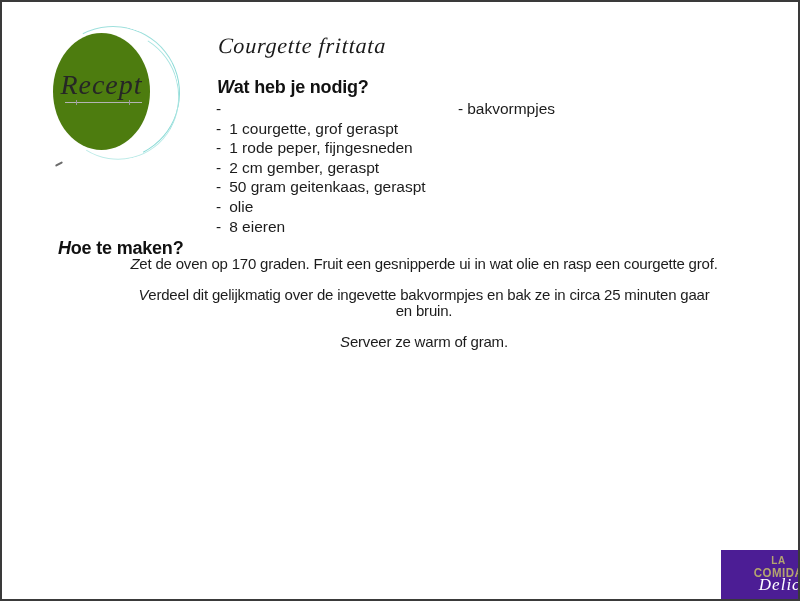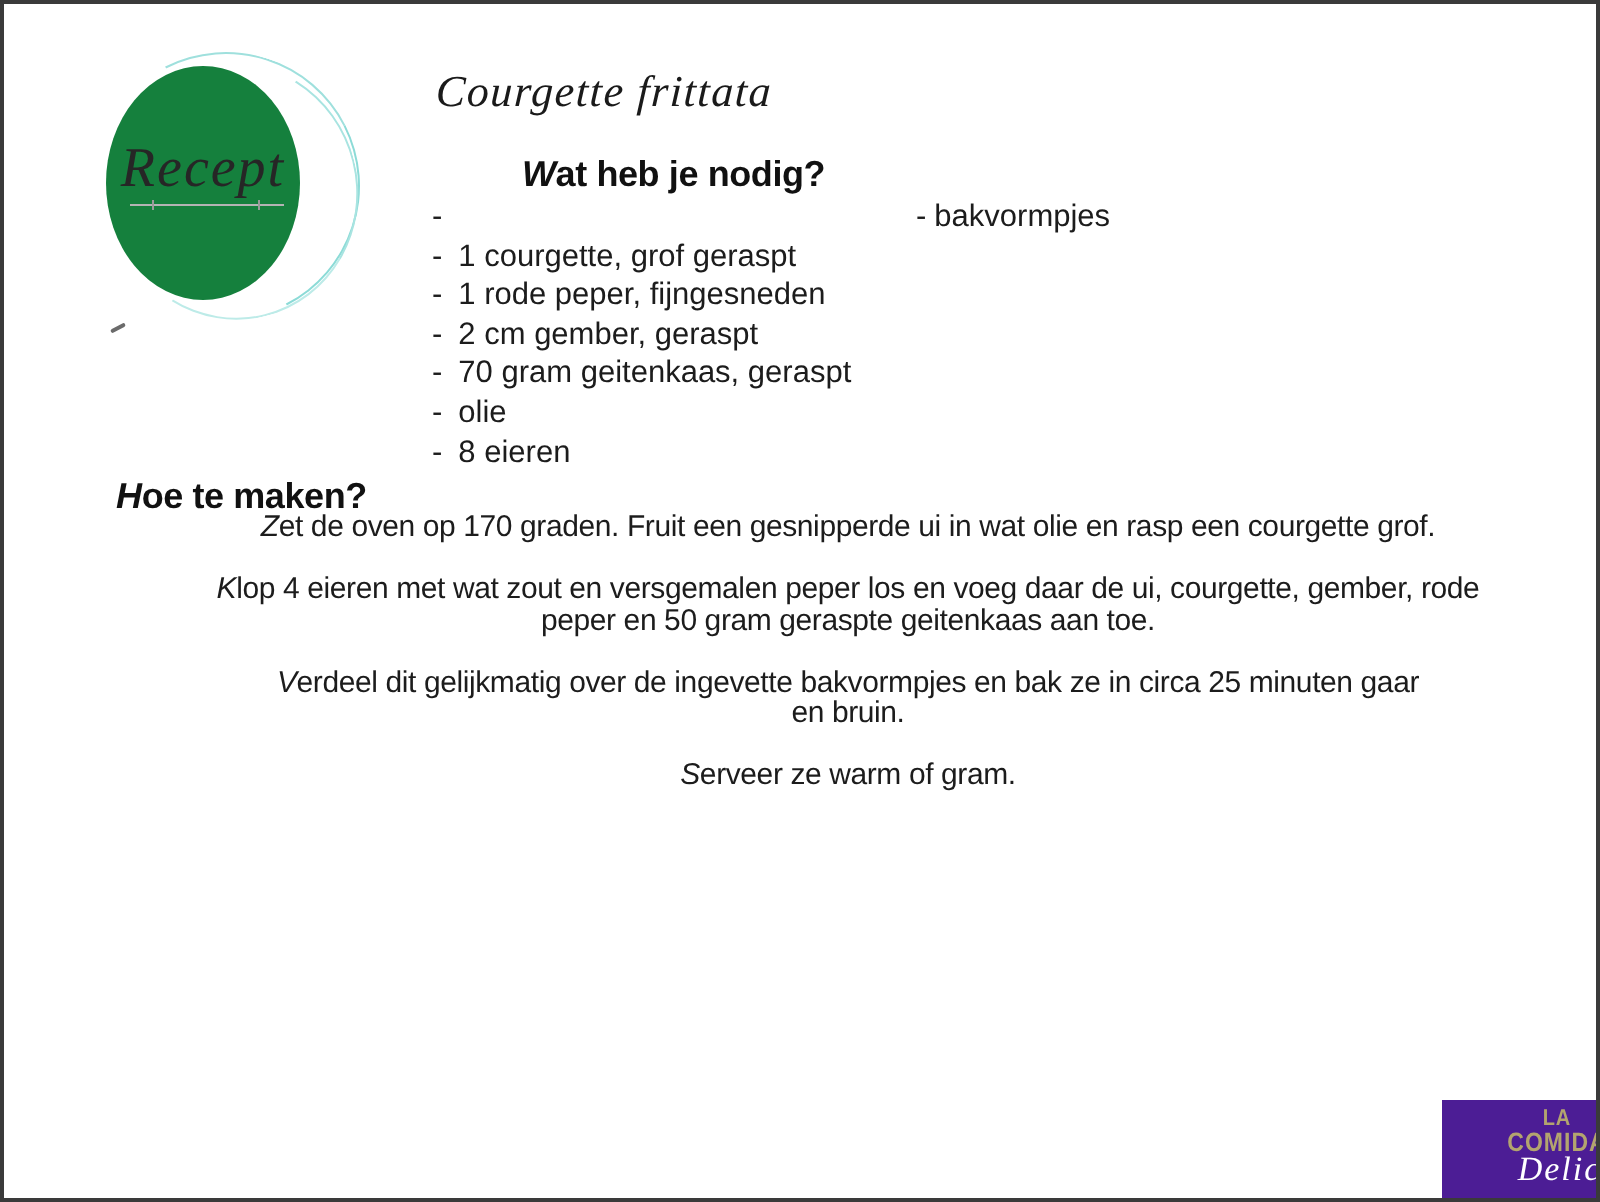--- a/index.html
+++ b/index.html
@@ -6,21 +6,21 @@
   .frame {
     position:relative; width:800px; height:601px; background:#ffffff;
     font-family:"Liberation Sans", sans-serif; color:#1c1c1c; overflow:hidden;
   }
   .border-overlay {
     position:absolute; inset:0; border:2px solid #3a3a3a; pointer-events:none; z-index:50;
   }
   
   .badge-circle {
     position:absolute; left:53px; top:33px; width:97px; height:117px;
-    border-radius:50%; background:#15803d; z-index:2;
+    border-radius:50%; background:#4d7c0f; z-index:2;
   }
   .badge-label {
     position:absolute; left:0; right:0; top:36px; text-align:center;
     font-family:"Liberation Serif", serif; font-style:italic;
     font-size:28px; color:#262626; letter-spacing:1px;
   }
   .badge-underline {
     position:absolute; left:65px; top:102px; width:77px; height:1px;
     background:#b4b4b4; z-index:3;
   }
@@ -48,21 +48,21 @@
   .page-title {
     position:absolute; left:218px; top:33px;
     font-family:"Liberation Serif", serif; font-style:italic;
     font-size:22px; letter-spacing:0.8px; color:#1a1a1a; transform:skewX(-3deg);
   }
   .section-heading {
     position:absolute; font-size:18px; font-weight:bold; color:#111111;
     letter-spacing:-0.2px;
   }
   .section-heading::first-letter { font-style:italic; }
-  .ingredients-heading { left:217px; top:77px;margin-left:44px; }
+  .ingredients-heading { left:217px; top:77px; }
   .method-heading { left:46px; top:238px;margin-left:12px; }
 
   .ingredients-list { position:absolute; left:216px; top:99px; }
   .extras-list { position:absolute; left:458px; top:99px; }
   .ing-row { display:flex; line-height:19.6px; font-size:15.5px; }
   .ing-row .dash { margin-right:8px; }
   .extras-list .ing-row .dash { margin-right:4px; }
 
   .method-steps {
     position:absolute; left:74px; top:256px; width:700px;
@@ -119,21 +119,21 @@
     <div class="ing-row">
       <span class="dash">-</span>
       <span>1 rode peper, fijngesneden</span>
     </div>
     <div class="ing-row">
       <span class="dash">-</span>
       <span>2 cm gember, geraspt</span>
     </div>
     <div class="ing-row">
       <span class="dash">-</span>
-      <span>70 gram geitenkaas, geraspt</span>
+      <span>50 gram geitenkaas, geraspt</span>
     </div>
     <div class="ing-row">
       <span class="dash">-</span>
       <span>olie</span>
     </div>
     <div class="ing-row">
       <span class="dash">-</span>
       <span>8 eieren</span>
     </div>
   </div>
@@ -145,24 +145,20 @@
     </div>
   </div>
 
   <div class="section-heading method-heading">Hoe te maken?</div>
 
   <div class="method-steps">
     <div class="step">
       <div class="line">Zet de oven op 170 graden. Fruit een gesnipperde ui in wat olie en rasp een courgette grof.</div>
     </div>
     <div class="step">
-      <div class="line">Klop 4 eieren met wat zout en versgemalen peper los en voeg daar de ui, courgette, gember, rode</div>
-      <div class="line">peper en 50 gram geraspte geitenkaas aan toe.</div>
-    </div>
-    <div class="step">
       <div class="line">Verdeel dit gelijkmatig over de ingevette bakvormpjes en bak ze in circa 25 minuten gaar</div>
       <div class="line">en bruin.</div>
     </div>
     <div class="step">
       <div class="line">Serveer ze warm of gram.</div>
     </div>
   </div>
 
   <div class="logo-box">
     <div class="logo-la">LA</div>

